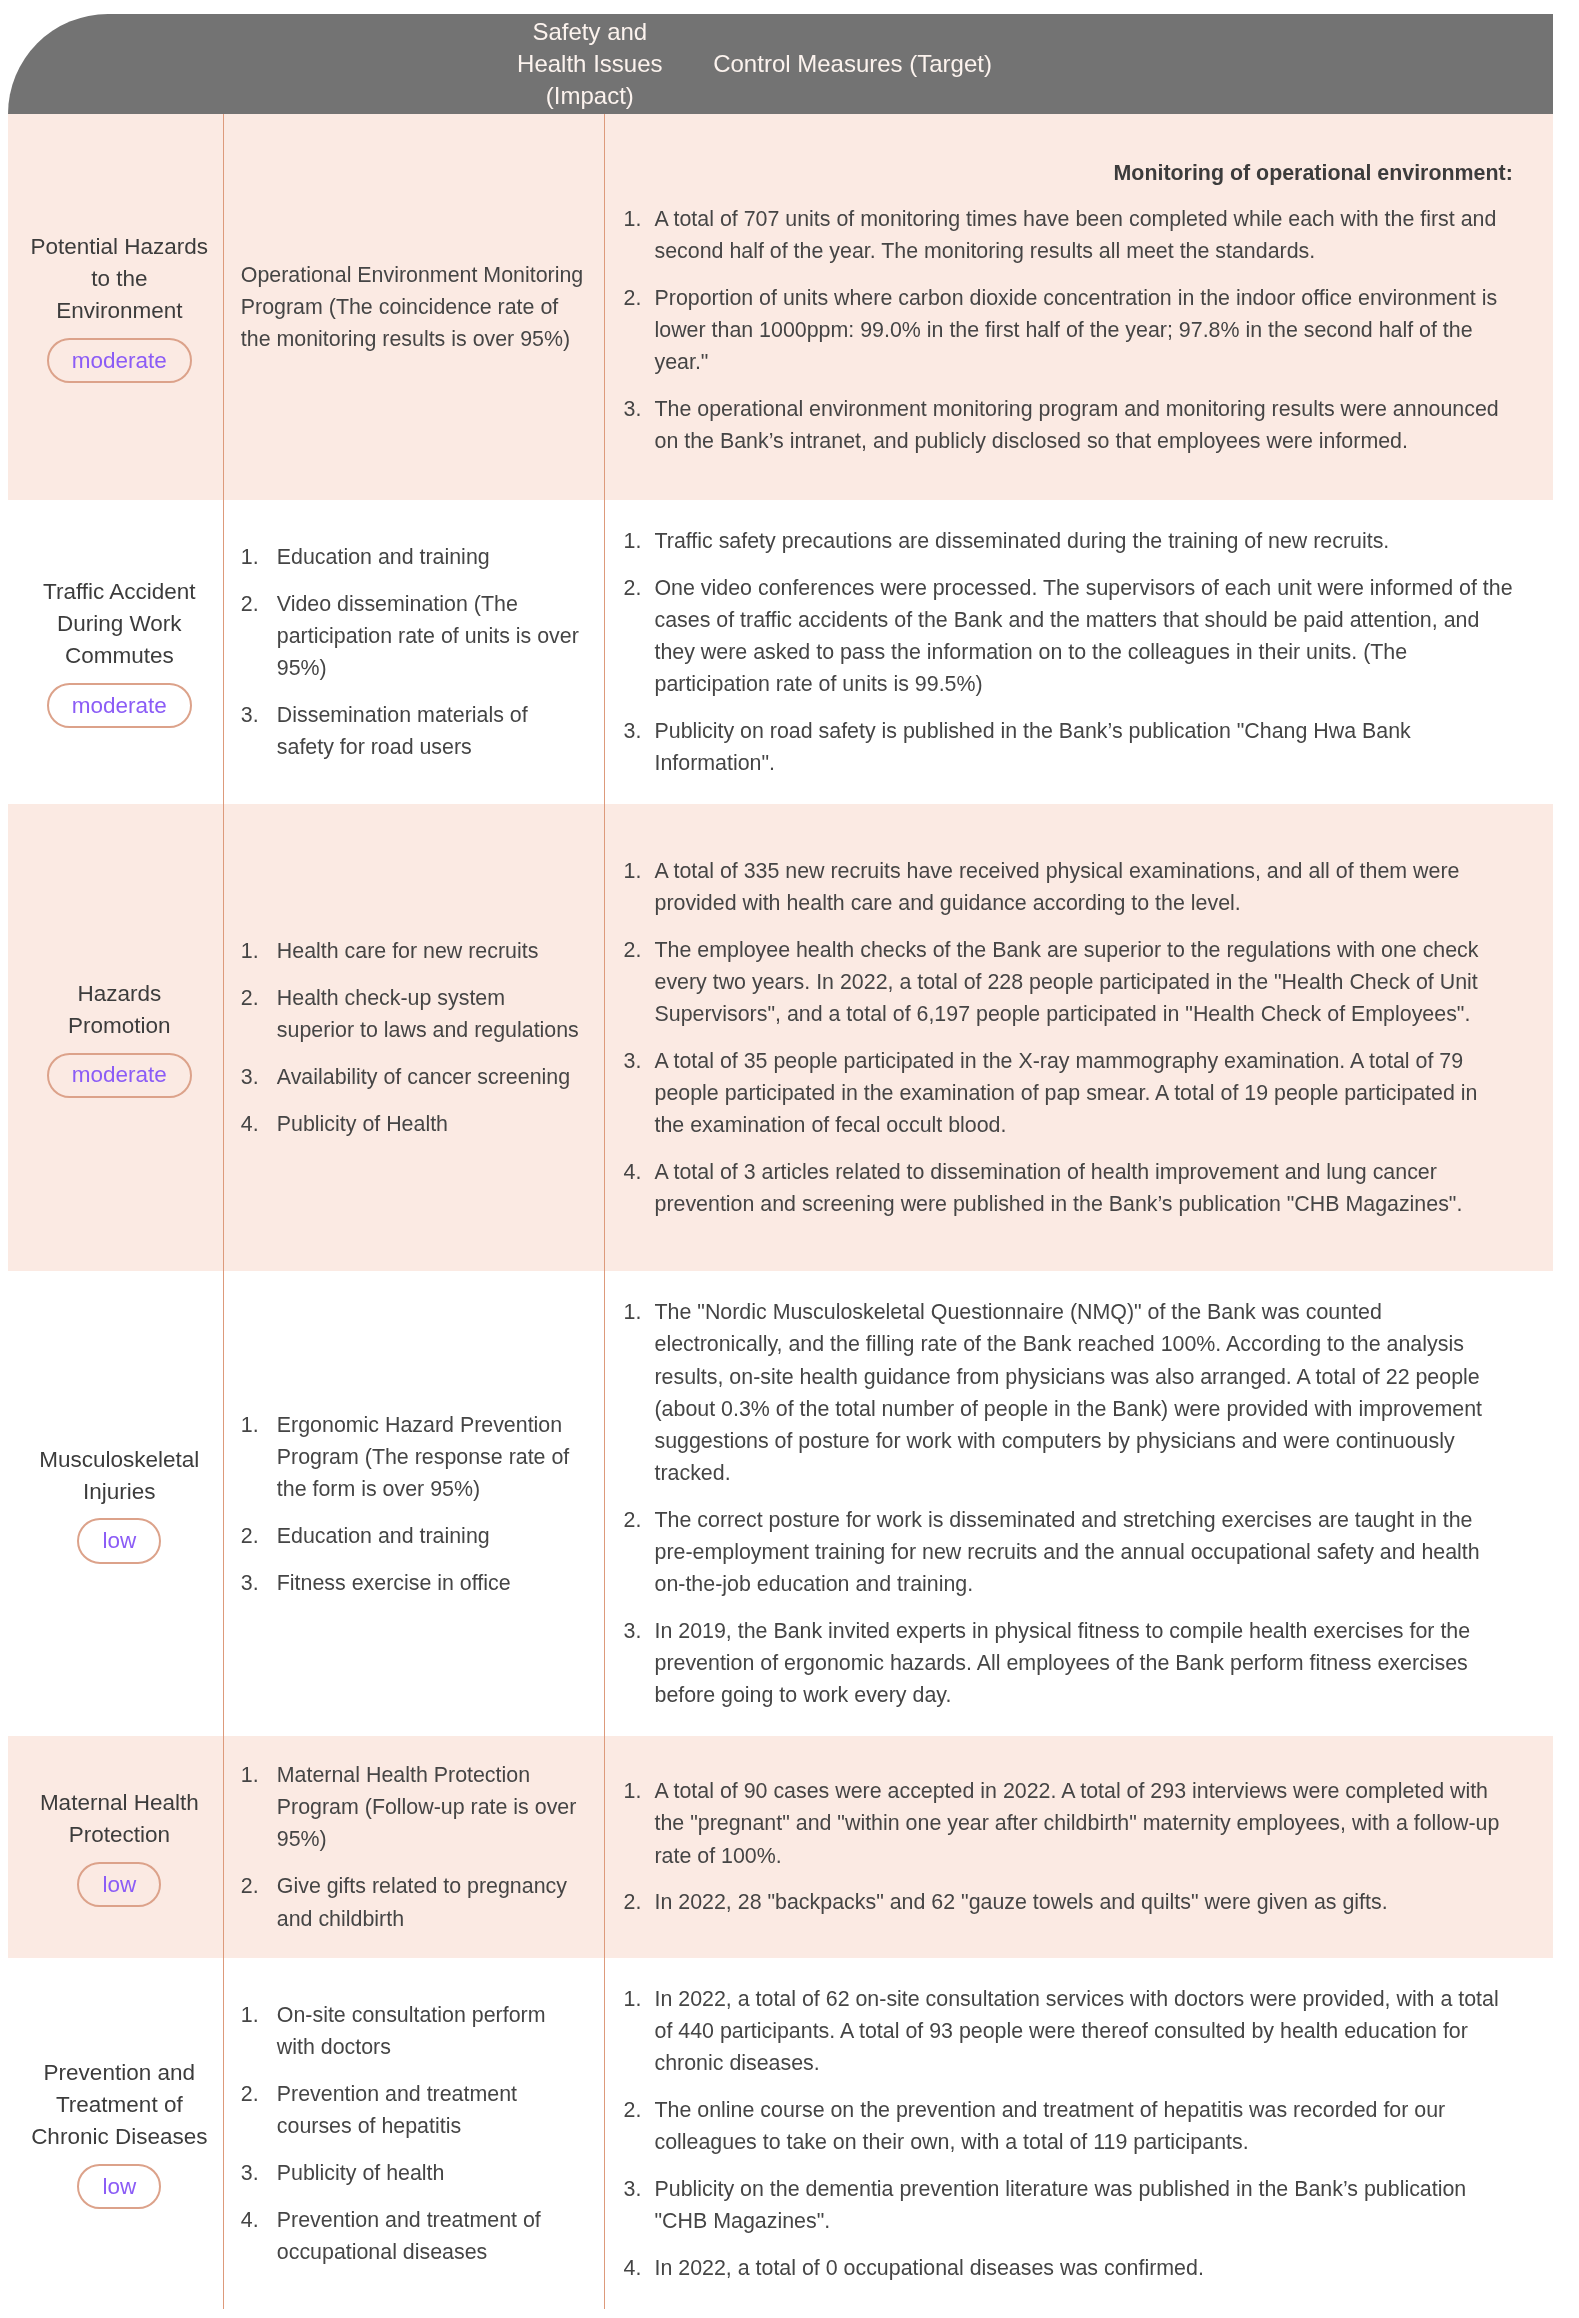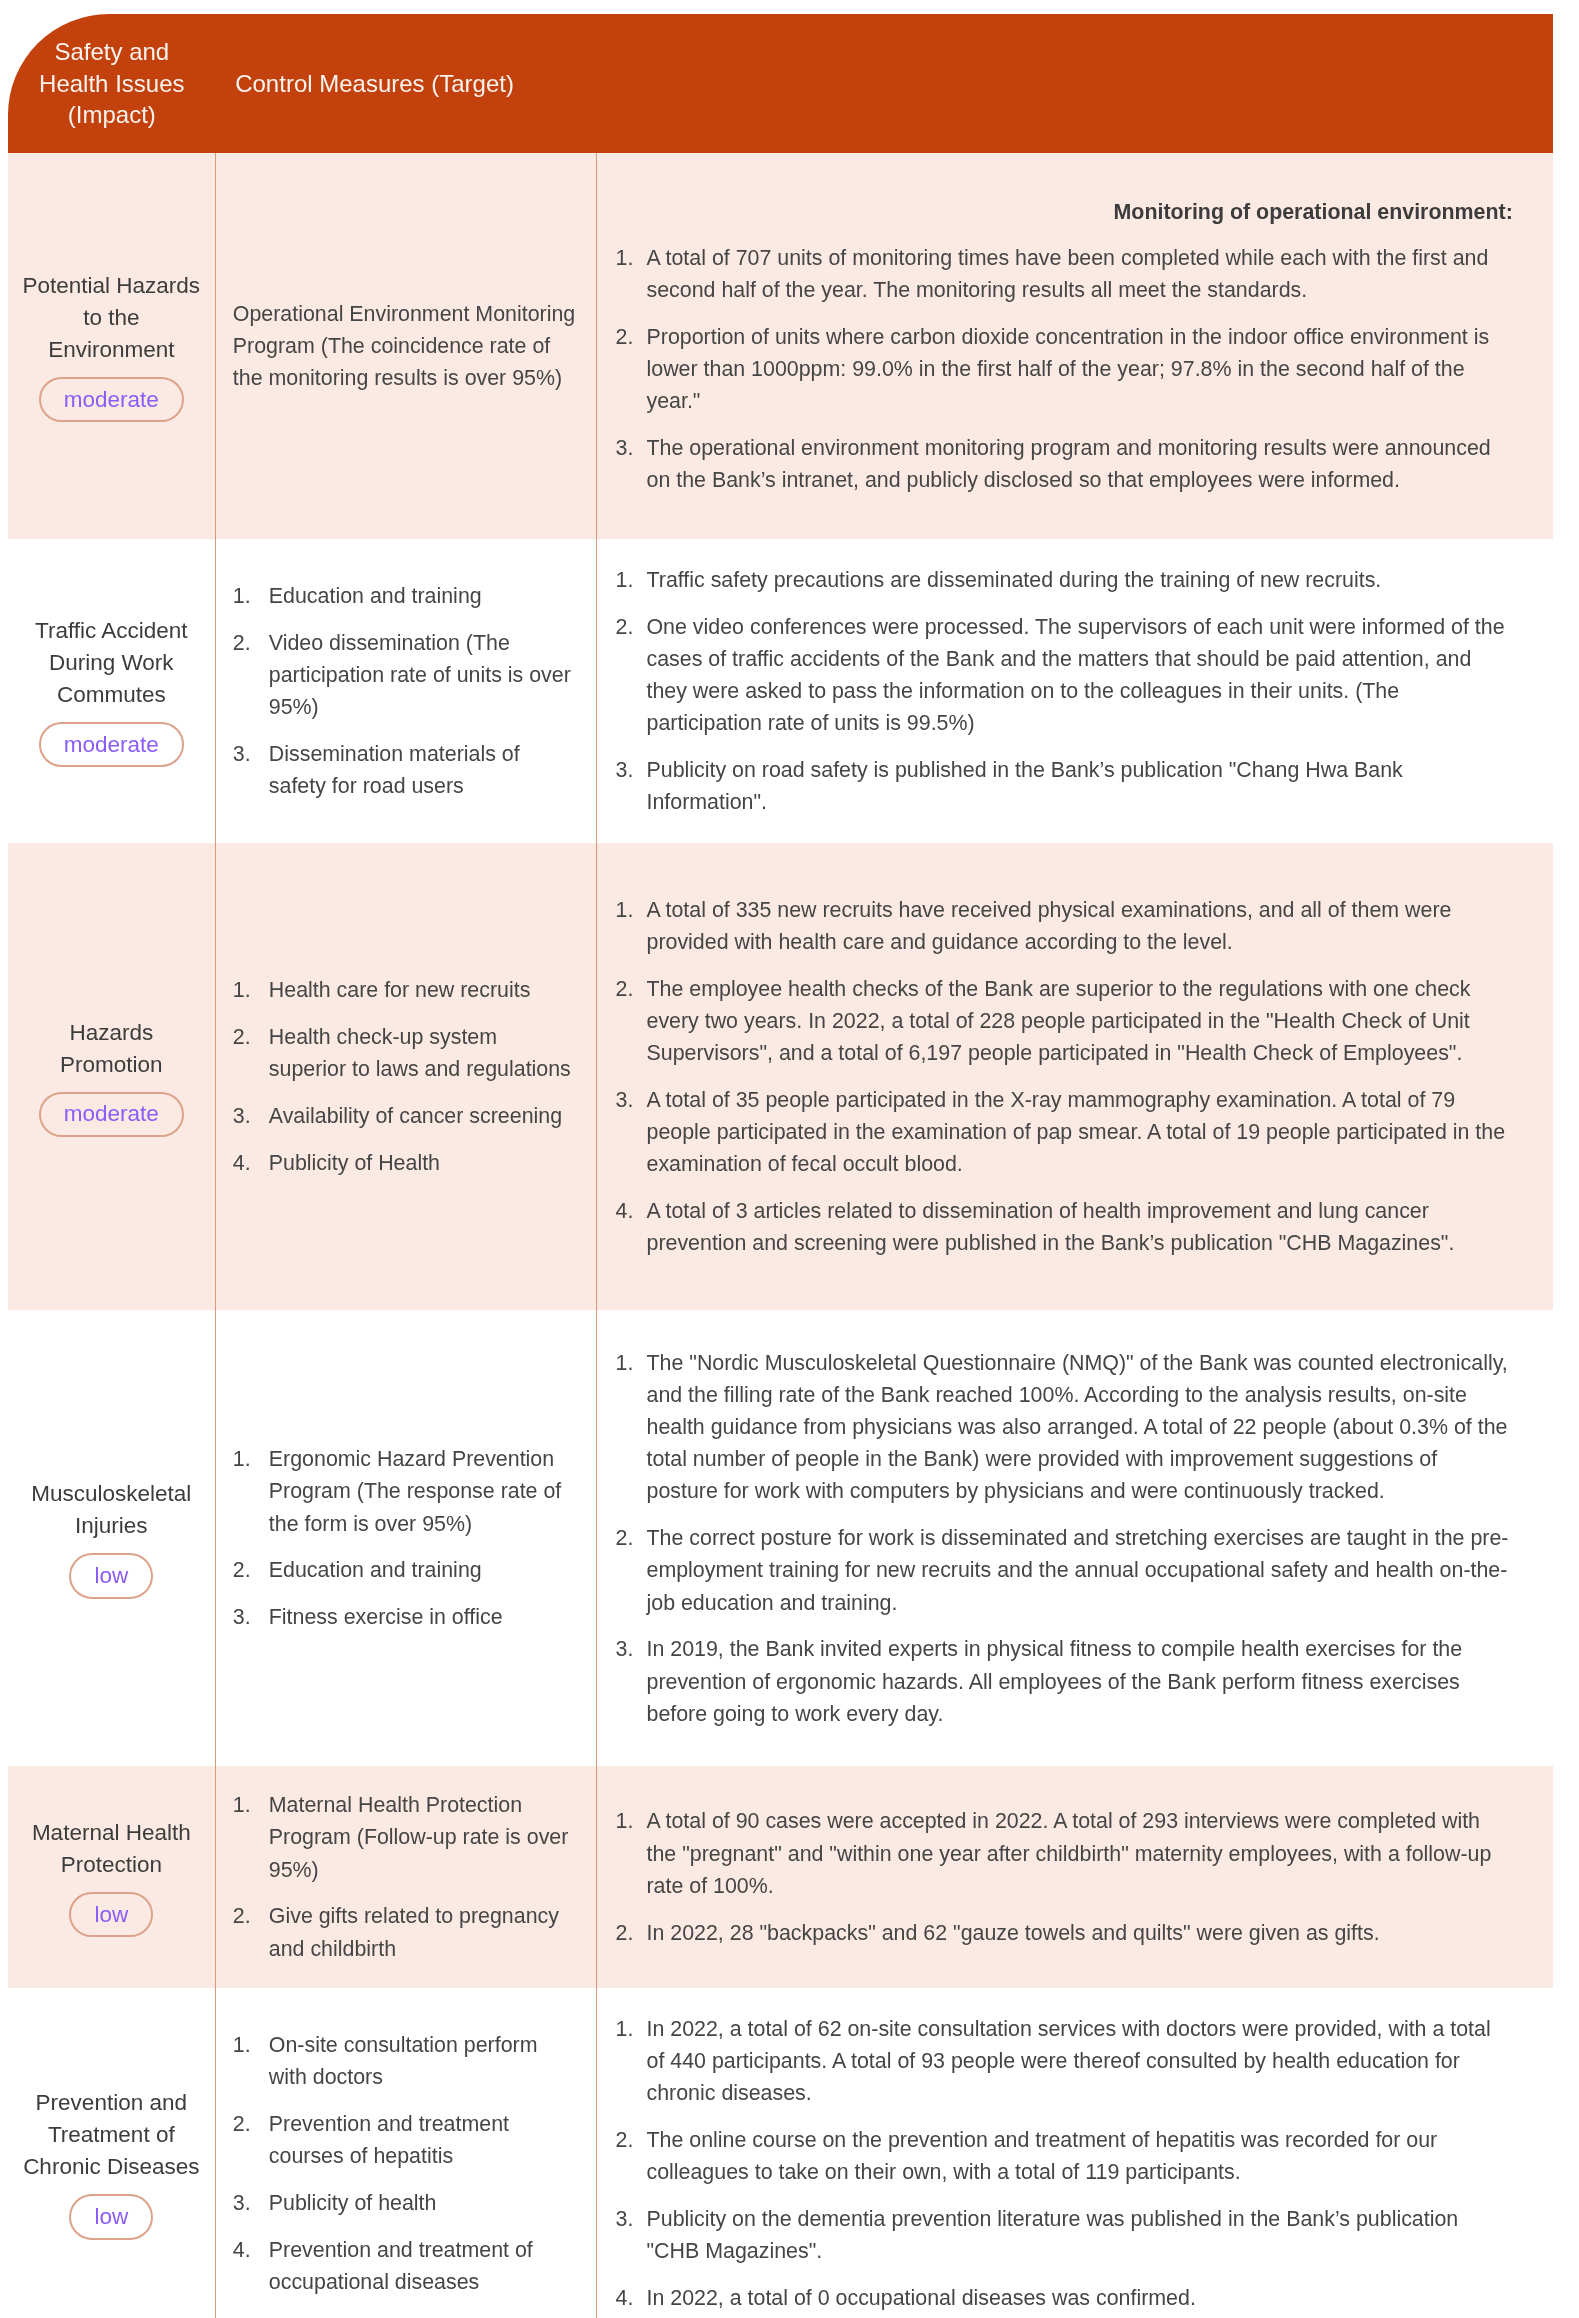--- a/index.html
+++ b/index.html
@@ -4,40 +4,41 @@
 <style>
   html,body{margin:0;padding:0;}
   body{
     width:1580px;height:2319px;overflow:hidden;background:#ffffff;
     font-family:"Liberation Sans",sans-serif;color:#454545;
     position:relative;
   }
   .table{position:absolute;left:7.8px;top:14px;width:1545px;}
   
   .thead{
-    display:flex;height:139px;background:#c2410c;color:#FCF3EE;
+    display:flex;height:100px;background:#737373;color:#FCF3EE;
     border-top-left-radius:101px;
+    justify-content:center;
   }
   .th{display:flex;align-items:center;font-size:24px;line-height:1.32;box-sizing:border-box;}
   .th.c1{width:208px;justify-content:center;text-align:center;padding:0 20px;}
   .th.c2{width:381px;padding-left:19.4px;}
   .th.c3{flex:1;justify-content:center;text-align:center;padding-right:210px;}
   
   .tr{display:flex;}
   .tr:nth-child(odd){background:#FBEAE3;}
   .tr:nth-child(even){background:#FFFFFF;}
   .tr:nth-child(1){min-height:386px;}
   .tr:nth-child(2){min-height:292px;}
   .tr:nth-child(3){min-height:467px;}
   .tr:nth-child(4){min-height:456px;}
   .tr:nth-child(5){min-height:220px;}
   .tr:nth-child(6){min-height:349px;}
   .td{box-sizing:border-box;display:flex;flex-direction:column;justify-content:center;
       font-size:21.4px;line-height:1.5;}
-  .td.c1{width:208px;border-right:1.6px solid #DD9A7B;align-items:center;text-align:center;padding:17px 9.3px;}
+  .td.c1{width:208px;border-right:1.6px solid #DD9A7B;align-items:center;text-align:center;padding:17px 9.3px;margin-left:8px;}
   .td.c2{width:381px;border-right:1.6px solid #DD9A7B;padding:23px 20px 23px 17px;}
   .td.c3{flex:1;padding:25px 40px 25px 18.7px;}
   
   .issue{font-size:22.5px;color:#3C3C3C;line-height:1.42;}
   .badge{
     margin-top:11px;display:inline-block;font-size:22.5px;color:#8b5cf6;
     border:2.3px solid #DCA28A;border-radius:47px;padding:3.9px 23px;background:transparent;
   }
   
   .measure-intro{margin:0;}

